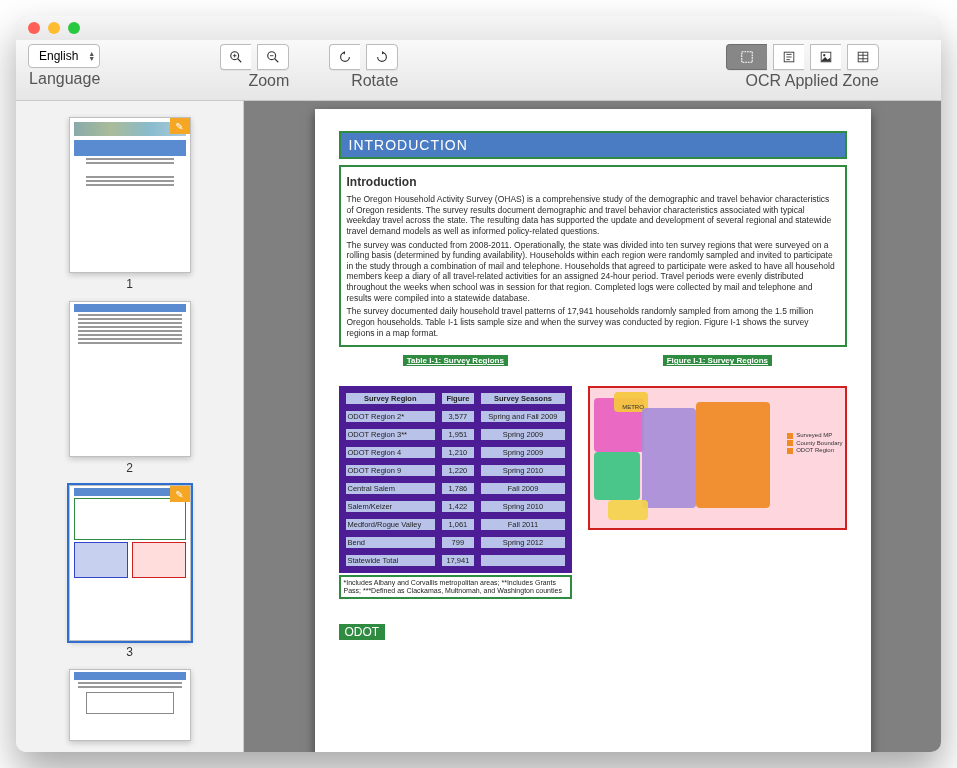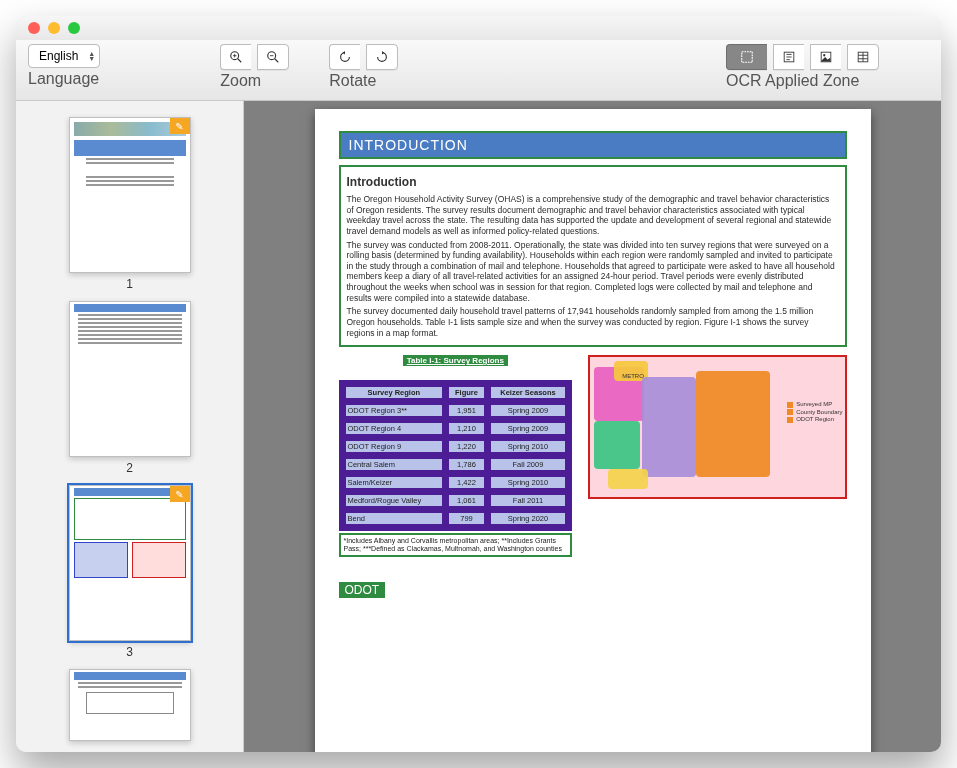--- a/index.html
+++ b/index.html
@@ -14,21 +14,21 @@
     border-top-left-radius:10px; border-top-right-radius:10px;
   }
   .traffic { display:flex; gap:8px; }
   .tl { width:12px; height:12px; border-radius:50%; }
   .red{background:#ff5f57;} .yellow{background:#febc2e;} .green{background:#28c840;}
   .toolbar {
     height: 56px; display:flex; align-items:flex-start; padding:4px 12px 0 12px;
     background: linear-gradient(#f9f9f9,#e6e6e6); border-bottom:1px solid #c8c8c8;
     gap: 40px;
   }
-  .tool-group { display:flex; flex-direction:column; align-items:flex-start; gap:2px; }
+  .tool-group { display:flex; flex-direction:column; align-items:flex-end; gap:2px; }
   .tool-row { display:flex; gap:6px; align-items:center; }
   .tool-label { font-size:16px; color:#555; }
   .dropdown {
     display:flex; align-items:center; background:#fff; border:1px solid #bcbcbc;
     border-radius:4px; height:22px; padding:0 4px 0 10px; font-size:12px; gap:10px;
     box-shadow: inset 0 1px 0 #fff;
   }
   .chev { display:flex; flex-direction:column; line-height:5px; font-size:7px; color:#555;}
   .iconbtn {
     width:30px; height:24px; background:#fff; border:1px solid #bcbcbc; border-radius:4px;
@@ -57,21 +57,21 @@
     background:#4a7cc4; color:#fff; font-size:14px; padding:4px 8px; letter-spacing:1px;
     border:2px solid #2e8b3f;
   }
   .zone { border:2px solid #2e8b3f; padding:4px 6px; margin-top:6px; }
   .intro-title{ font-size:12px; font-weight:bold; color:#333; padding:4px 0 2px 0;}
   .zone p { margin:3px 0; line-height:1.25; color:#2a2a2a; font-size:8.5px;}
   .two-col{display:flex; gap:16px; margin-top:8px;}
   .col{flex:1;}
   .tbl-caption,.fig-caption{
     background:#2e8b3f; color:#fff; font-size:8px; padding:1px 4px; display:inline-block;
-    text-decoration:underline; font-weight:bold; margin-bottom:14px;
+    text-decoration:underline; font-weight:bold; margin-bottom:20px;
   }
   .caption-row{text-align:center;}
   table.survey {
     width:100%; border-collapse:collapse; font-size:7.5px; border:3px solid #3344cc;
     background:#b9c3ea;
   }
   table.survey th, table.survey td { border:7px solid #4c1d95; padding:1px 2px; text-align:center;}
   table.survey th { font-weight:bold; }
   table.survey td.left{text-align:left;}
   .footnote{border:2px solid #2e8b3f; font-size:7px; padding:2px 3px; line-height:1.15; margin-top:2px;}
@@ -263,25 +263,30 @@
         </div>
 
         <div class="two-col">
           <div class="col" style="flex:0 0 46%">
             <div class="caption-row"><span class="tbl-caption">Table I-1:  Survey Regions</span></div>
             <table class="survey">
               <thead>
                   <tr>
                 <th>Survey Region</th>
                 <th>Figure</th>
-                <th>Keizer Seasons</th>
+                <th>Survey Seasons</th>
               </tr>
                 </thead>
               <tbody id="survey-body">
                   <tr>
+                    <td class="left">ODOT Region 2*</td>
+                    <td>3,577</td>
+                    <td>Spring and Fall 2009</td>
+                  </tr>
+                  <tr>
                     <td class="left">ODOT Region 3**</td>
                     <td>1,951</td>
                     <td>Spring 2009</td>
                   </tr>
                   <tr>
                     <td class="left">ODOT Region 4</td>
                     <td>1,210</td>
                     <td>Spring 2009</td>
                   </tr>
                   <tr>
@@ -300,28 +305,34 @@
                     <td>Spring 2010</td>
                   </tr>
                   <tr>
                     <td class="left">Medford/Rogue Valley</td>
                     <td>1,061</td>
                     <td>Fall 2011</td>
                   </tr>
                   <tr>
                     <td class="left">Bend</td>
                     <td>799</td>
-                    <td>Spring 2020</td>
+                    <td>Spring 2012</td>
+                  </tr>
+                  <tr>
+                    <td class="left">Statewide Total</td>
+                    <td>17,941</td>
+                    <td></td>
                   </tr>
                 </tbody>
             </table>
             <div class="footnote">*Includes Albany and Corvallis metropolitan areas; **Includes Grants Pass; ***Defined as Clackamas, Multnomah, and Washington counties</div>
           </div>
 
           <div class="col">
+            <div class="caption-row"><span class="fig-caption">Figure I-1:  Survey Regions</span></div>
             <div class="mapbox">
               <div class="region" style="left:4px;top:10px;width:50px;height:54px;background:#e85fbf"></div>
               <div class="region" style="left:24px;top:4px;width:34px;height:20px;background:#f5c83c"></div>
               <div class="region" style="left:4px;top:64px;width:46px;height:48px;background:#3cc482"></div>
               <div class="region" style="left:52px;top:20px;width:54px;height:100px;background:#a88ed8"></div>
               <div class="region" style="left:106px;top:14px;width:74px;height:106px;background:#f08a24"></div>
               <div class="region" style="left:18px;top:112px;width:40px;height:20px;background:#f3d24a"></div>
               <div style="position:absolute;left:32px;top:16px;font-size:6px;color:#333">METRO</div>
               <div class="legend">
                 <div>Surveyed MP</div>

